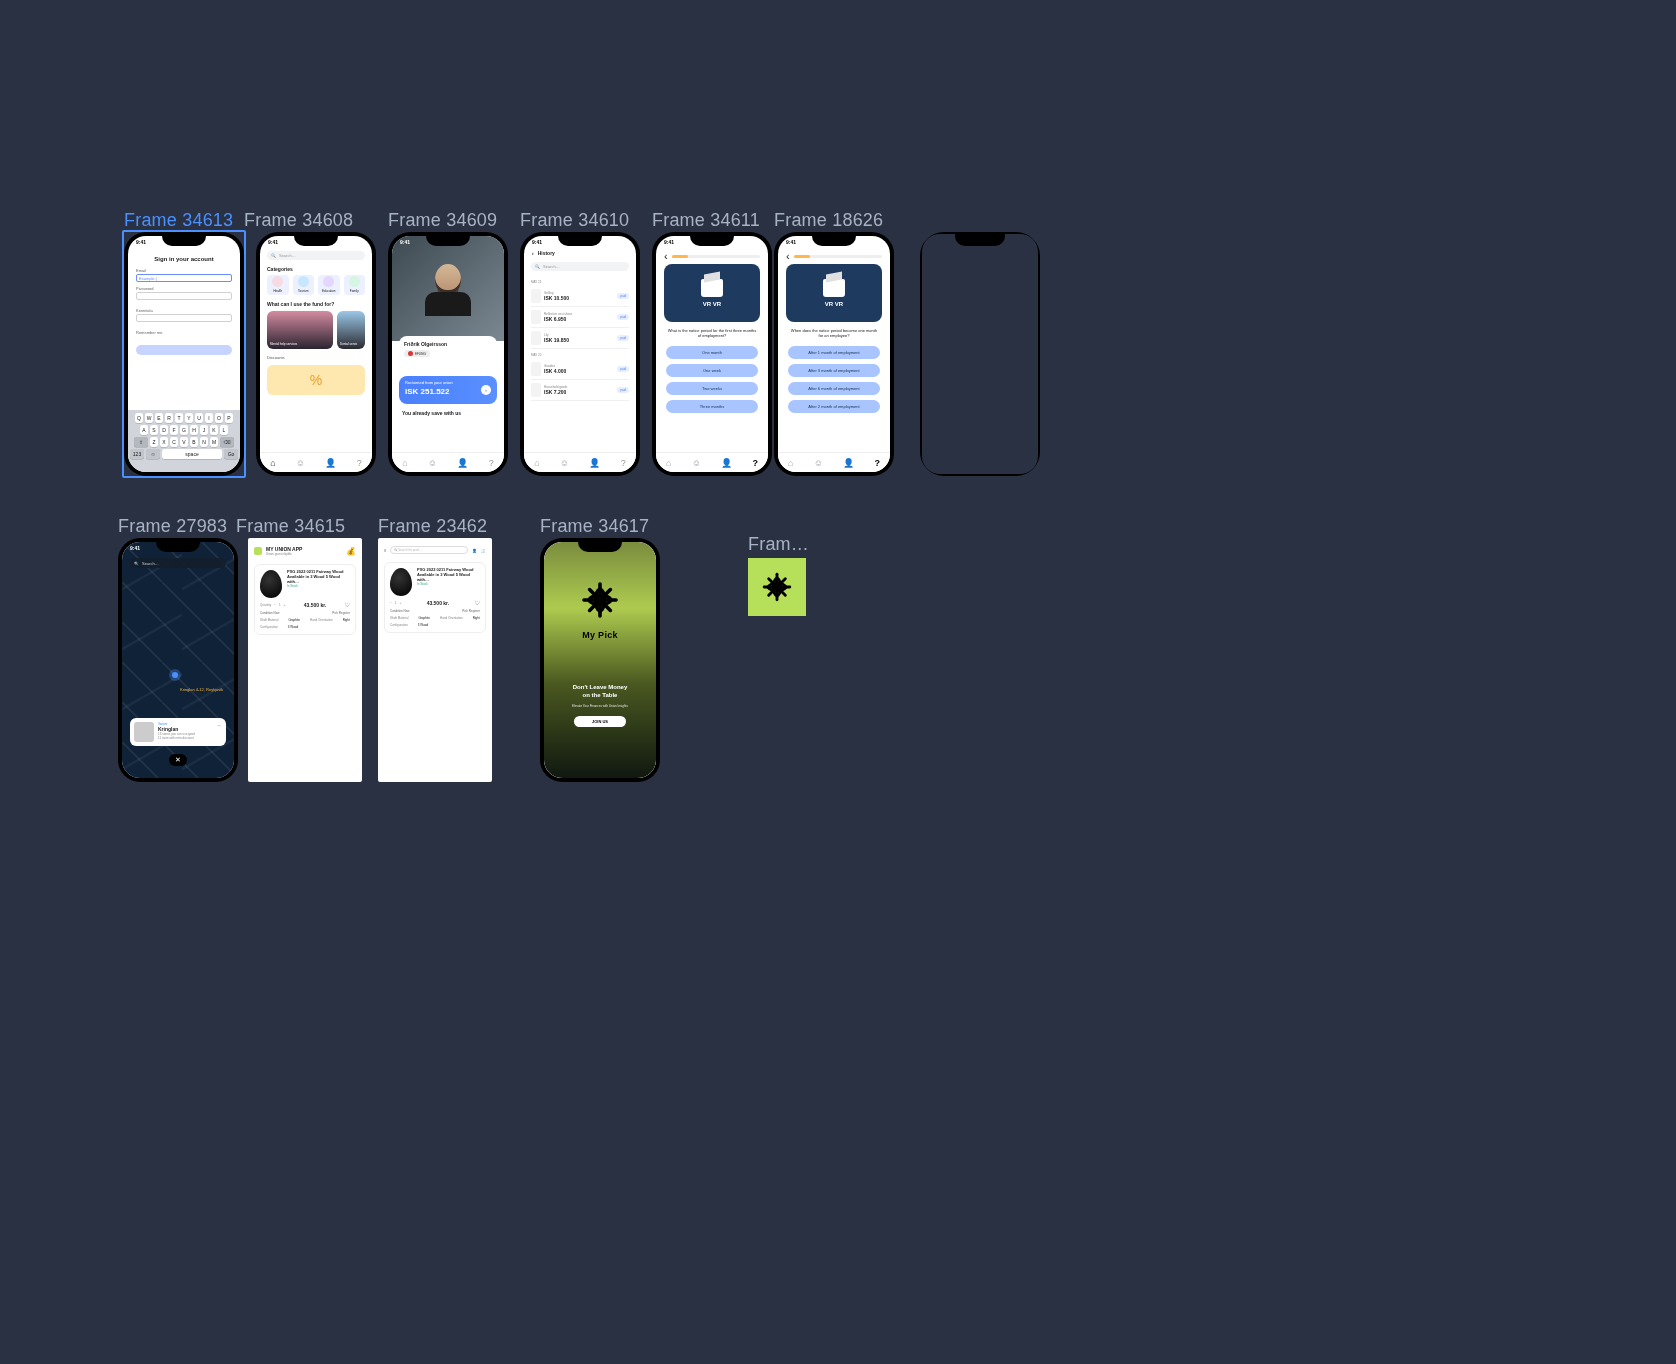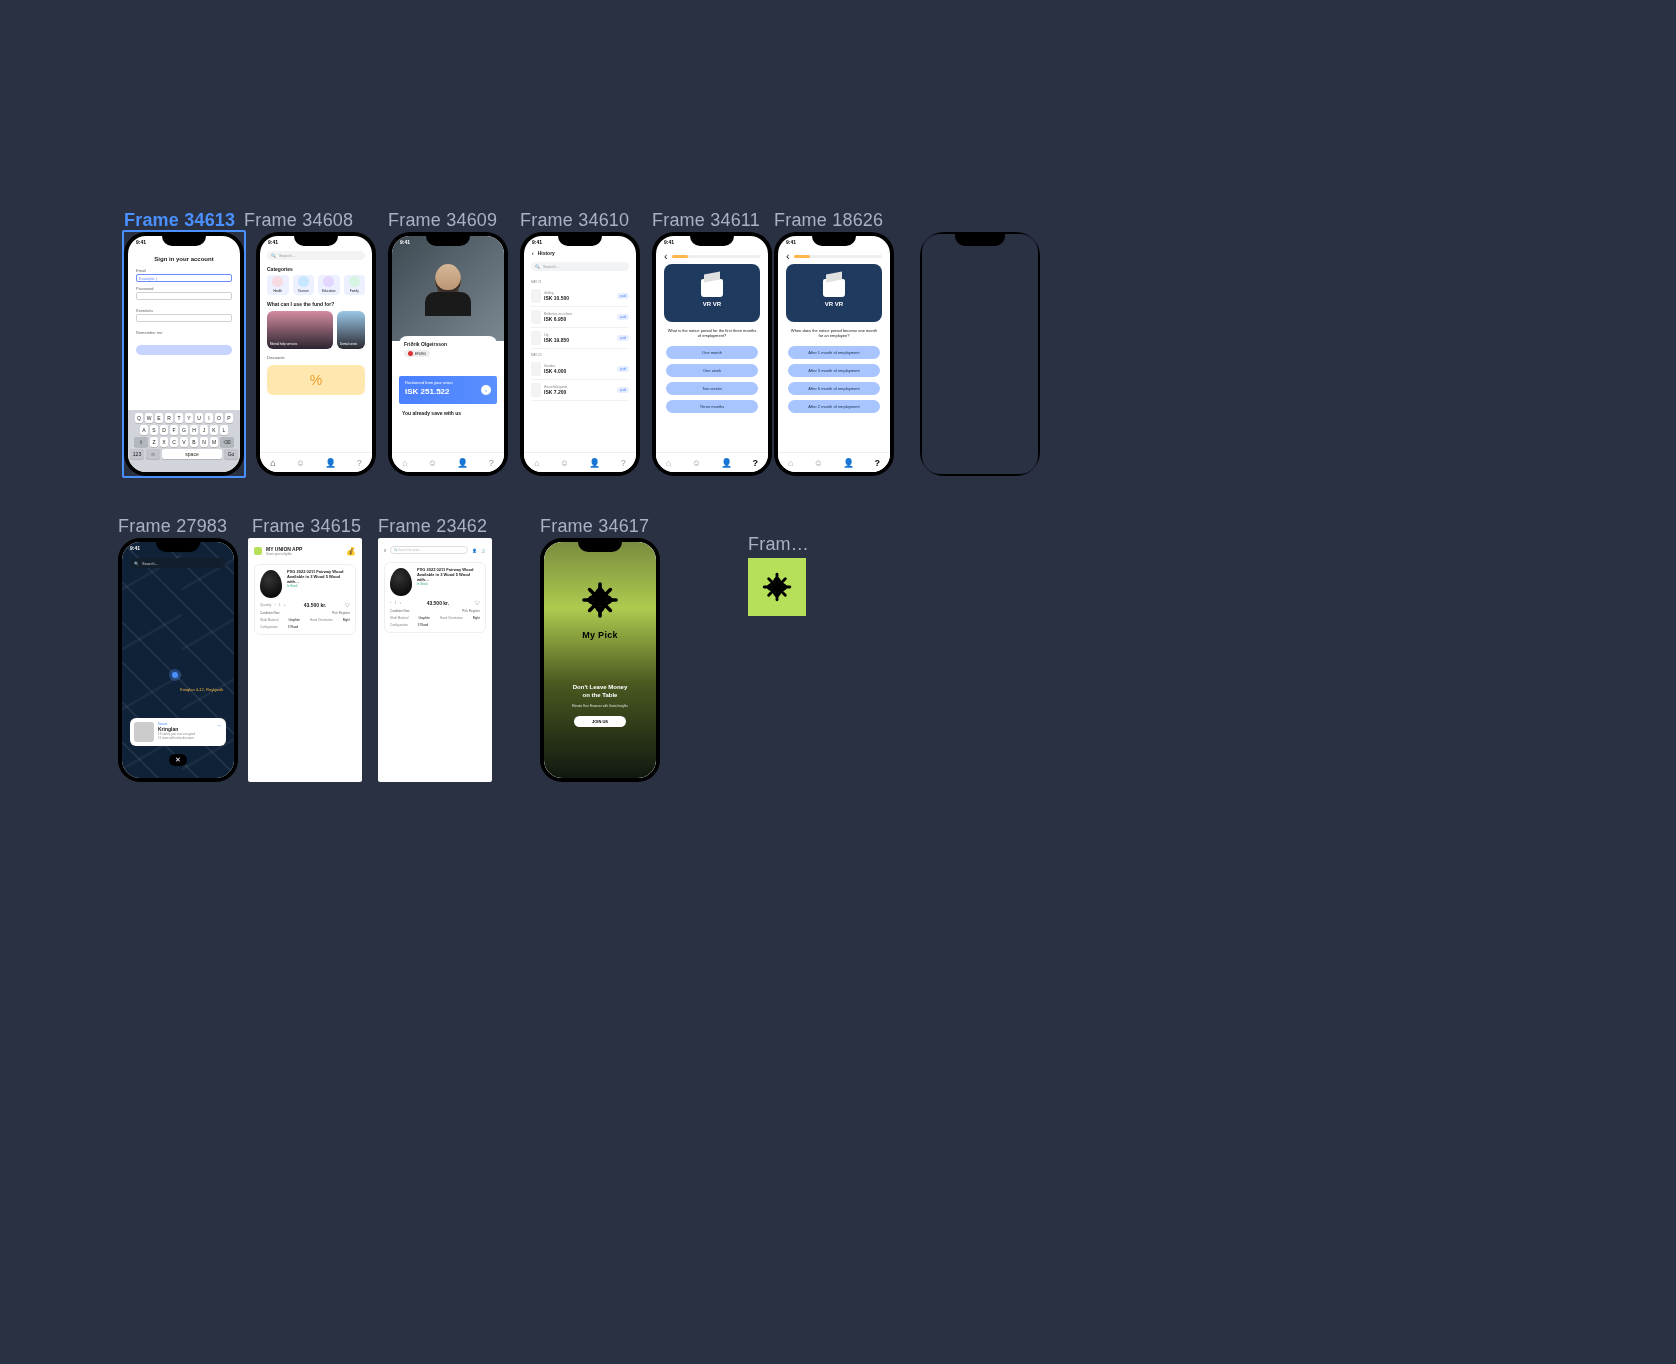--- a/index.html
+++ b/index.html
@@ -15,21 +15,21 @@
   }
   .canvas { position: absolute; inset: 0; }
   .frame-label {
     position: absolute;
     color: #a8b2c5;
     font-size: 18px;
     font-weight: 400;
     letter-spacing: .2px;
     white-space: nowrap;
   }
-  .frame-label.selected { color: #4a90ff; font-weight: 700; }
+  .frame-label.selected { color: #4a90ff; font-weight: 400; }
 
   
   .phone {
     position: absolute;
     width: 120px;
     height: 244px;
     background: #000;
     border-radius: 22px;
     padding: 4px;
   }
@@ -108,21 +108,21 @@
   .promo-label { font-size:4px; color:#555; margin-top:6px;}
 
   
   .hero-photo { position:absolute; top:0; left:0; right:0; height:105px; background:linear-gradient(135deg,#3d4a52,#7b8891); border-radius:14px 14px 0 0; }
   .head-sil { position:absolute; top:28px; left:50%; transform:translateX(-50%); width:46px; height:50px; }
   .head-sil .head { width:26px; height:30px; border-radius:50% 50% 45% 45%; background:linear-gradient(#d4b896,#b89070); margin:0 auto; box-shadow:0 -4px 0 #3a2f28 inset, 0 6px 0 -2px #3a2f28;}
   .head-sil .body { width:46px; height:24px; background:#1a1a1a; border-radius:10px 10px 0 0; margin-top:-2px;}
   .profile-panel { position:absolute; top:100px; left:7px; right:7px; background:#fff; border-radius:8px; padding:5px; font-size:5px;}
   .profile-panel .name { font-weight:600; font-size:5px;}
   .profile-panel .badge { display:inline-flex; align-items:center; gap:2px; background:#eee; border-radius:6px; padding:1px 4px; font-size:3px; margin-top:3px;}
-  .blue-cta { position:absolute; left:7px; right:7px; top:140px; height:28px; background:linear-gradient(90deg,#4a7fff,#5a90ff); border-radius:2px; color:#fff; padding:4px 6px; font-size:4px;}
+  .blue-cta { position:absolute; left:7px; right:7px; top:140px; height:28px; background:linear-gradient(90deg,#4a7fff,#5a90ff); border-radius:8px; color:#fff; padding:4px 6px; font-size:4px;}
   .blue-cta .isk { font-size:8px; font-weight:700; margin-top:2px;}
   .save-text { position:absolute; left:10px; top:174px; font-size:5px; font-weight:600;}
 
   
   .hist-head { position:absolute; top:14px; left:8px; right:8px; font-size:5px; font-weight:600; display:flex; align-items:center; gap:4px;}
   .hist-list { position:absolute; top:40px; left:7px; right:7px;}
   .hist-date { font-size:3px; color:#888; margin:4px 0 2px;}
   .hist-item { display:flex; align-items:center; gap:3px; padding:3px 0; border-bottom:0.5px solid #f0f0f0;}
   .hist-item .thumb { width:10px; height:14px; background:#f3f3f3; border-radius:2px;}
   .hist-item .info { flex:1;}
@@ -481,21 +481,21 @@
     </div>
   </div>
 
   <div class="phone empty" style="left:920px; top:232px;">
     <div class="screen">
         <div class="notch"></div>
       </div>
   </div>
 
   <div class="frame-label" style="left:118px; top:516px;">Frame 27983</div>
-  <div class="frame-label" style="left:252px; top:516px;">Frame 34615</div>
+  <div class="frame-label" style="left:236px; top:516px;">Frame 34615</div>
   <div class="frame-label" style="left:378px; top:516px;">Frame 23462</div>
   <div class="frame-label" style="left:540px; top:516px;">Frame 34617</div>
   <div class="frame-label" style="left:748px; top:534px;">Fram…</div>
 
   <div class="phone tall" style="left:118px; top:538px;">
     <div class="screen">
       <div class="map-screen"></div>
       <div class="notch"></div>
       <div class="statusbar light">9:41</div>
       <div class="map-search">

